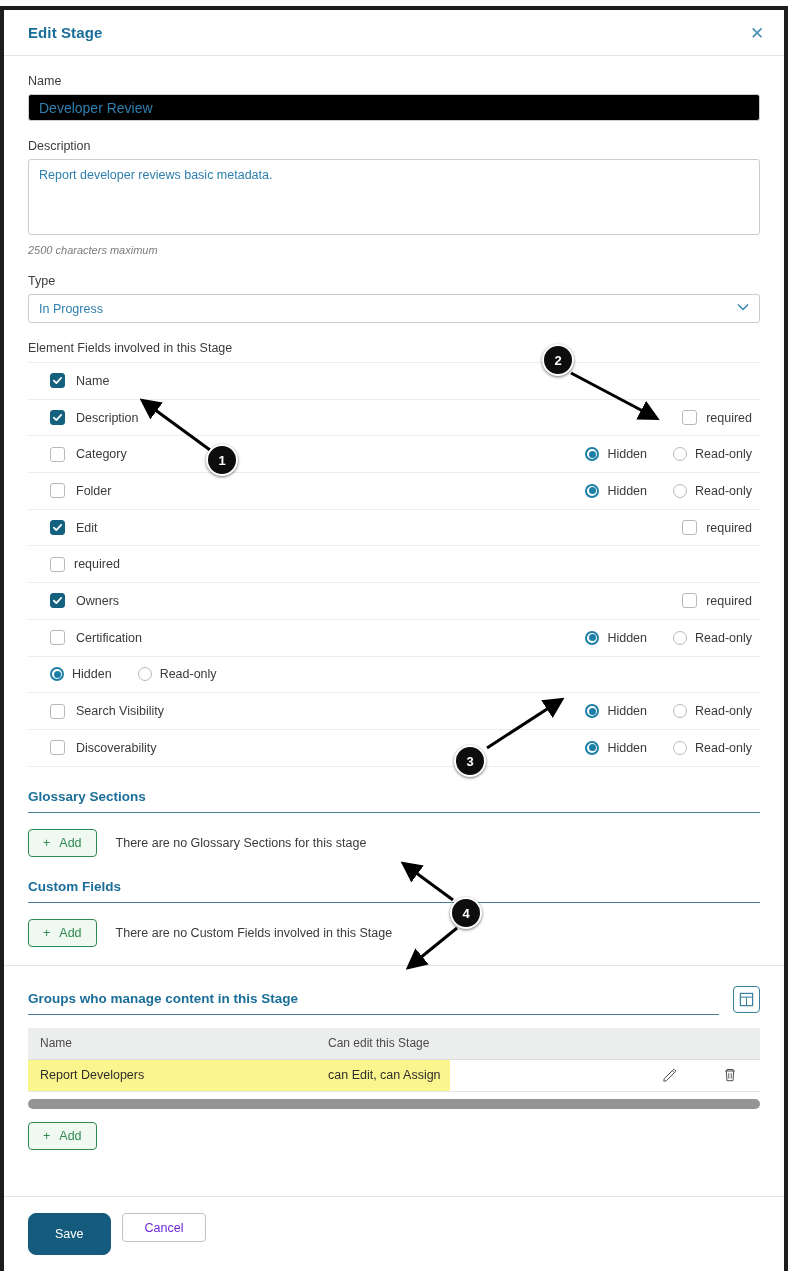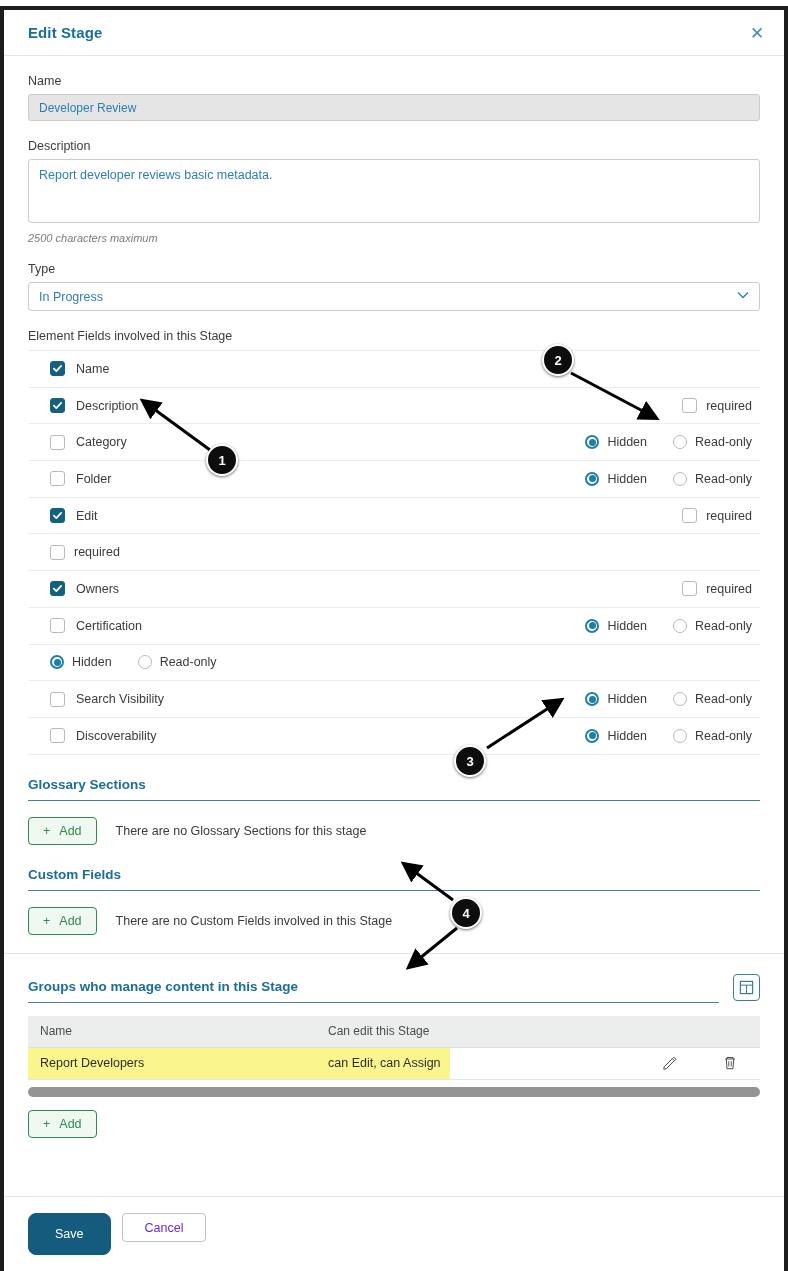--- a/index.html
+++ b/index.html
@@ -40,26 +40,26 @@
   .dlg-body{ flex:1 1 auto; position:relative; overflow:hidden; }
   .pad{ padding:0 24px; }
 
   .field-label{
     font-size:12.5px; color:#3c3c3c; margin:18px 0 6px 0;
   }
   .text-input{
     width:100%; height:27px;
     border:1px solid #c9ccd1; border-radius:3px;
     padding:0 10px;
-    font-size:12px; color:#2f7fae;
+    font-size:14px; color:#2f7fae;
     font-family:"Liberation Sans", sans-serif;
-    background:#e5e5e5;
+    background:#000000;
   }
   .textarea{
-    width:100%; height:64px;
+    width:100%; height:76px;
     border:1px solid #c9ccd1; border-radius:3px;
     padding:8px 10px;
     font-size:12.5px; color:#2f7fae;
     font-family:"Liberation Sans", sans-serif;
     resize:none; background:#fff;
   }
   .helper{
     font-size:11px; color:#7c7c7c; font-style:italic; margin-top:5px;
   }
   .select-wrap{ position:relative; }

